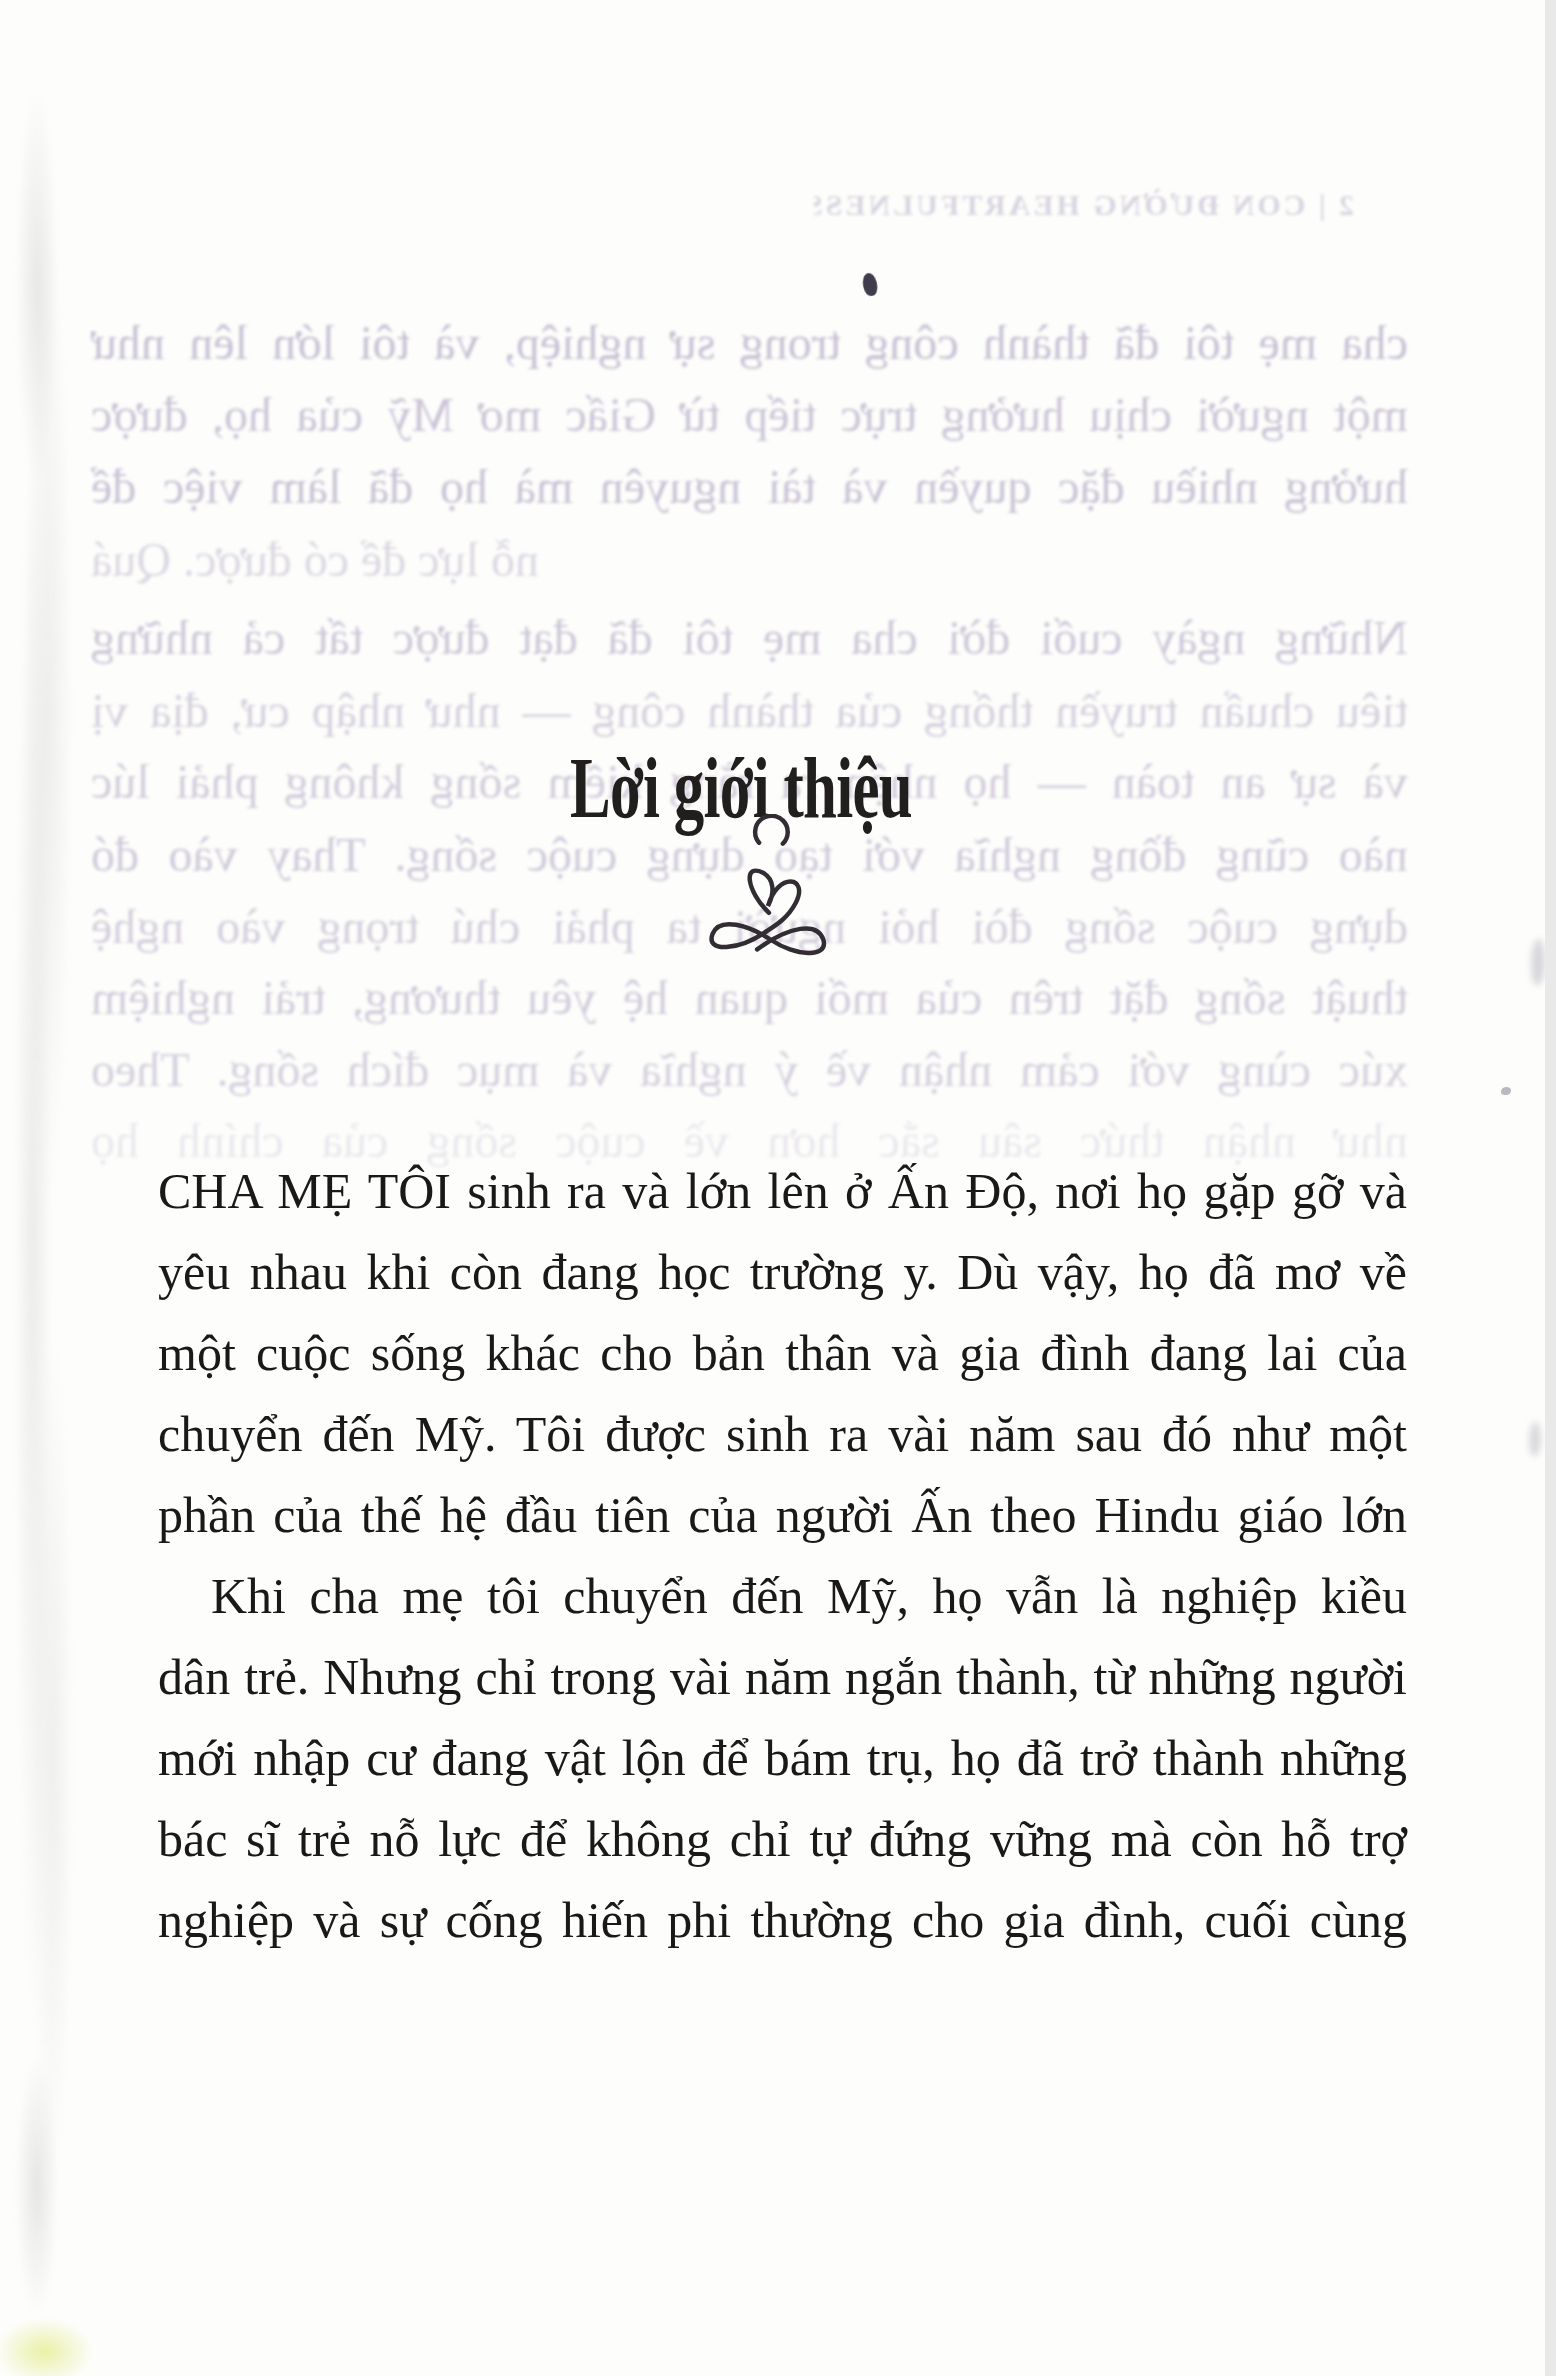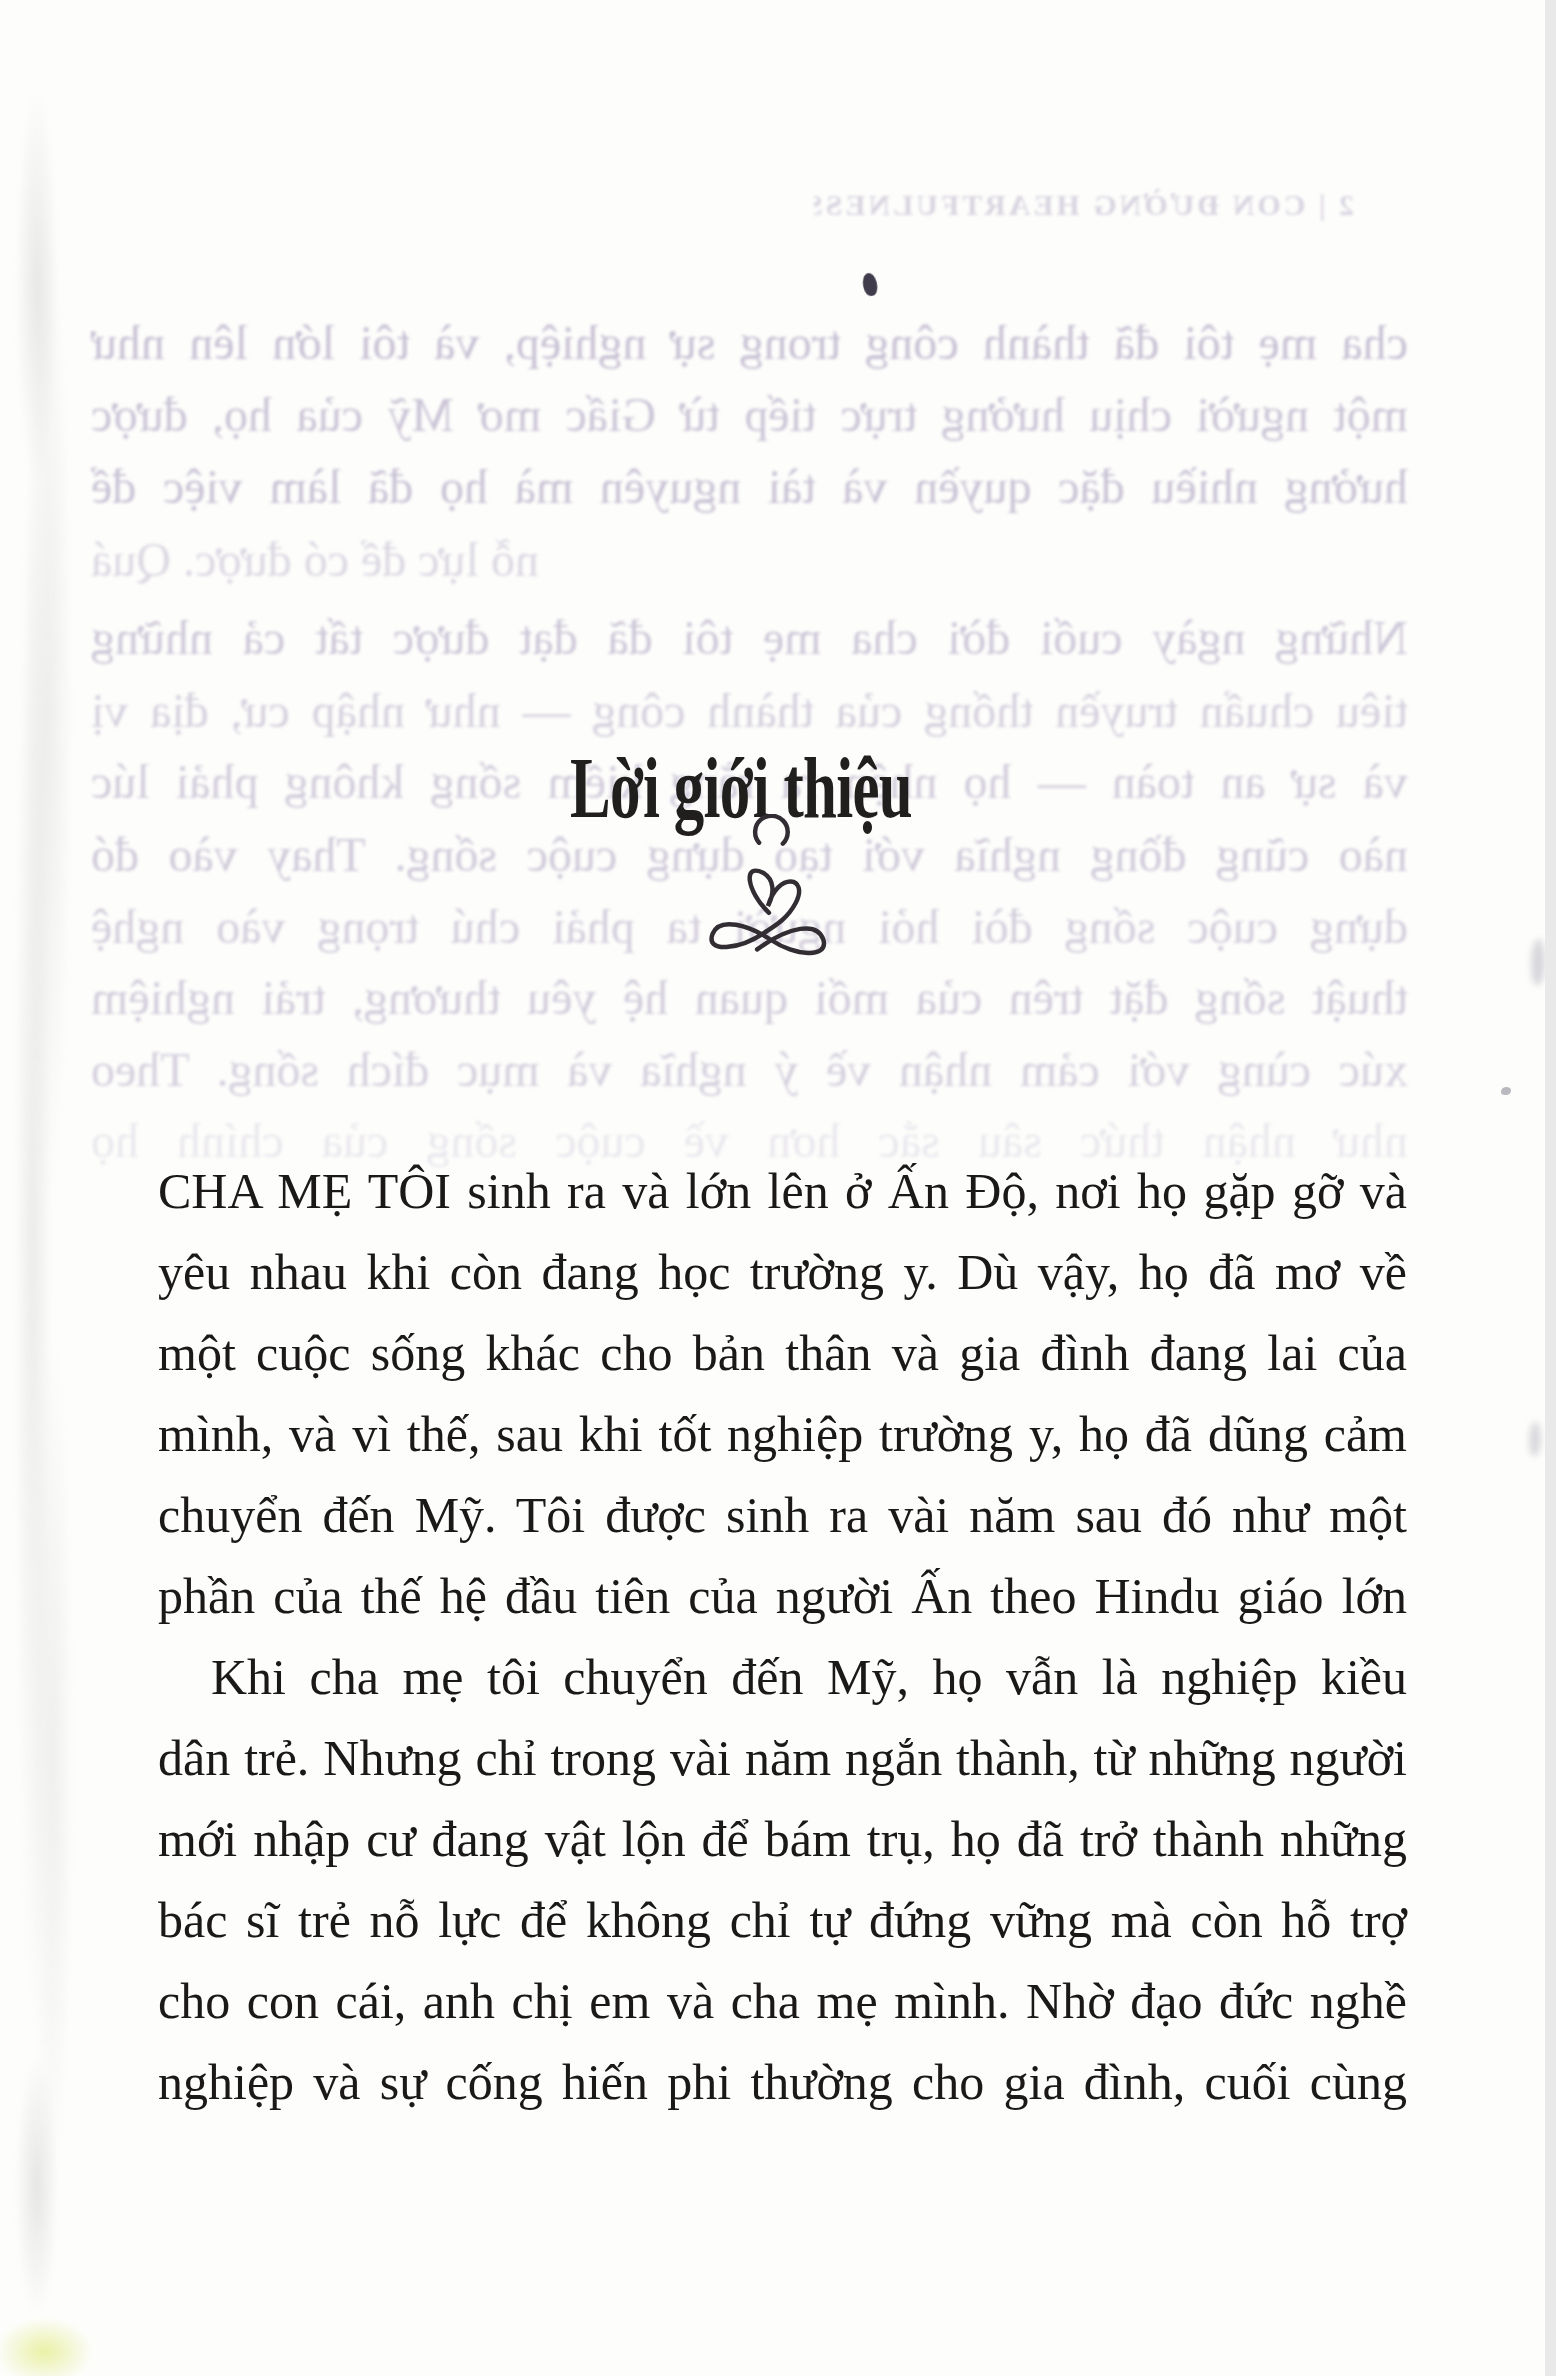--- a/index.html
+++ b/index.html
@@ -111,25 +111,23 @@
       <path d="M 96 30 A 16.5 16.5 0 1 0 72 29"></path>
       <path d="M 82 100 C 59 78 55 48 77 60 C 87 66 88 80 81 93 C 91 58 123 63 109 90 C 101 105 90 112 79 119"></path>
       <path d="M 79 119 C 52 138 17 141 25 121 C 32 104 61 112 85 128 C 107 143 143 147 137 127 C 131 109 103 113 70 137"></path>
     </g>
   </svg>
 
   <div class="body-text">
     <div class="line">CHA MẸ TÔI sinh ra và lớn lên ở Ấn Độ, nơi họ gặp gỡ và</div>
     <div class="line">yêu nhau khi còn đang học trường y. Dù vậy, họ đã mơ về</div>
     <div class="line">một cuộc sống khác cho bản thân và gia đình đang lai của</div>
-    <div class="line">mình, và vì thế, sau khi tốt nghiệp trường y, họ đã dũng cảm</div>
     <div class="line">chuyển đến Mỹ. Tôi được sinh ra vài năm sau đó như một</div>
     <div class="line">phần của thế hệ đầu tiên của người Ấn theo Hindu giáo lớn</div>
     <div class="line indent">Khi cha mẹ tôi chuyển đến Mỹ, họ vẫn là nghiệp kiều</div>
     <div class="line">dân trẻ. Nhưng chỉ trong vài năm ngắn thành, từ những người</div>
     <div class="line">mới nhập cư đang vật lộn để bám trụ, họ đã trở thành những</div>
     <div class="line">bác sĩ trẻ nỗ lực để không chỉ tự đứng vững mà còn hỗ trợ</div>
-    <div class="line">cho con cái, anh chị em và cha mẹ mình. Nhờ đạo đức nghề</div>
     <div class="line">nghiệp và sự cống hiến phi thường cho gia đình, cuối cùng</div>
   </div>
 
 </div>
 
 
 </body></html>

